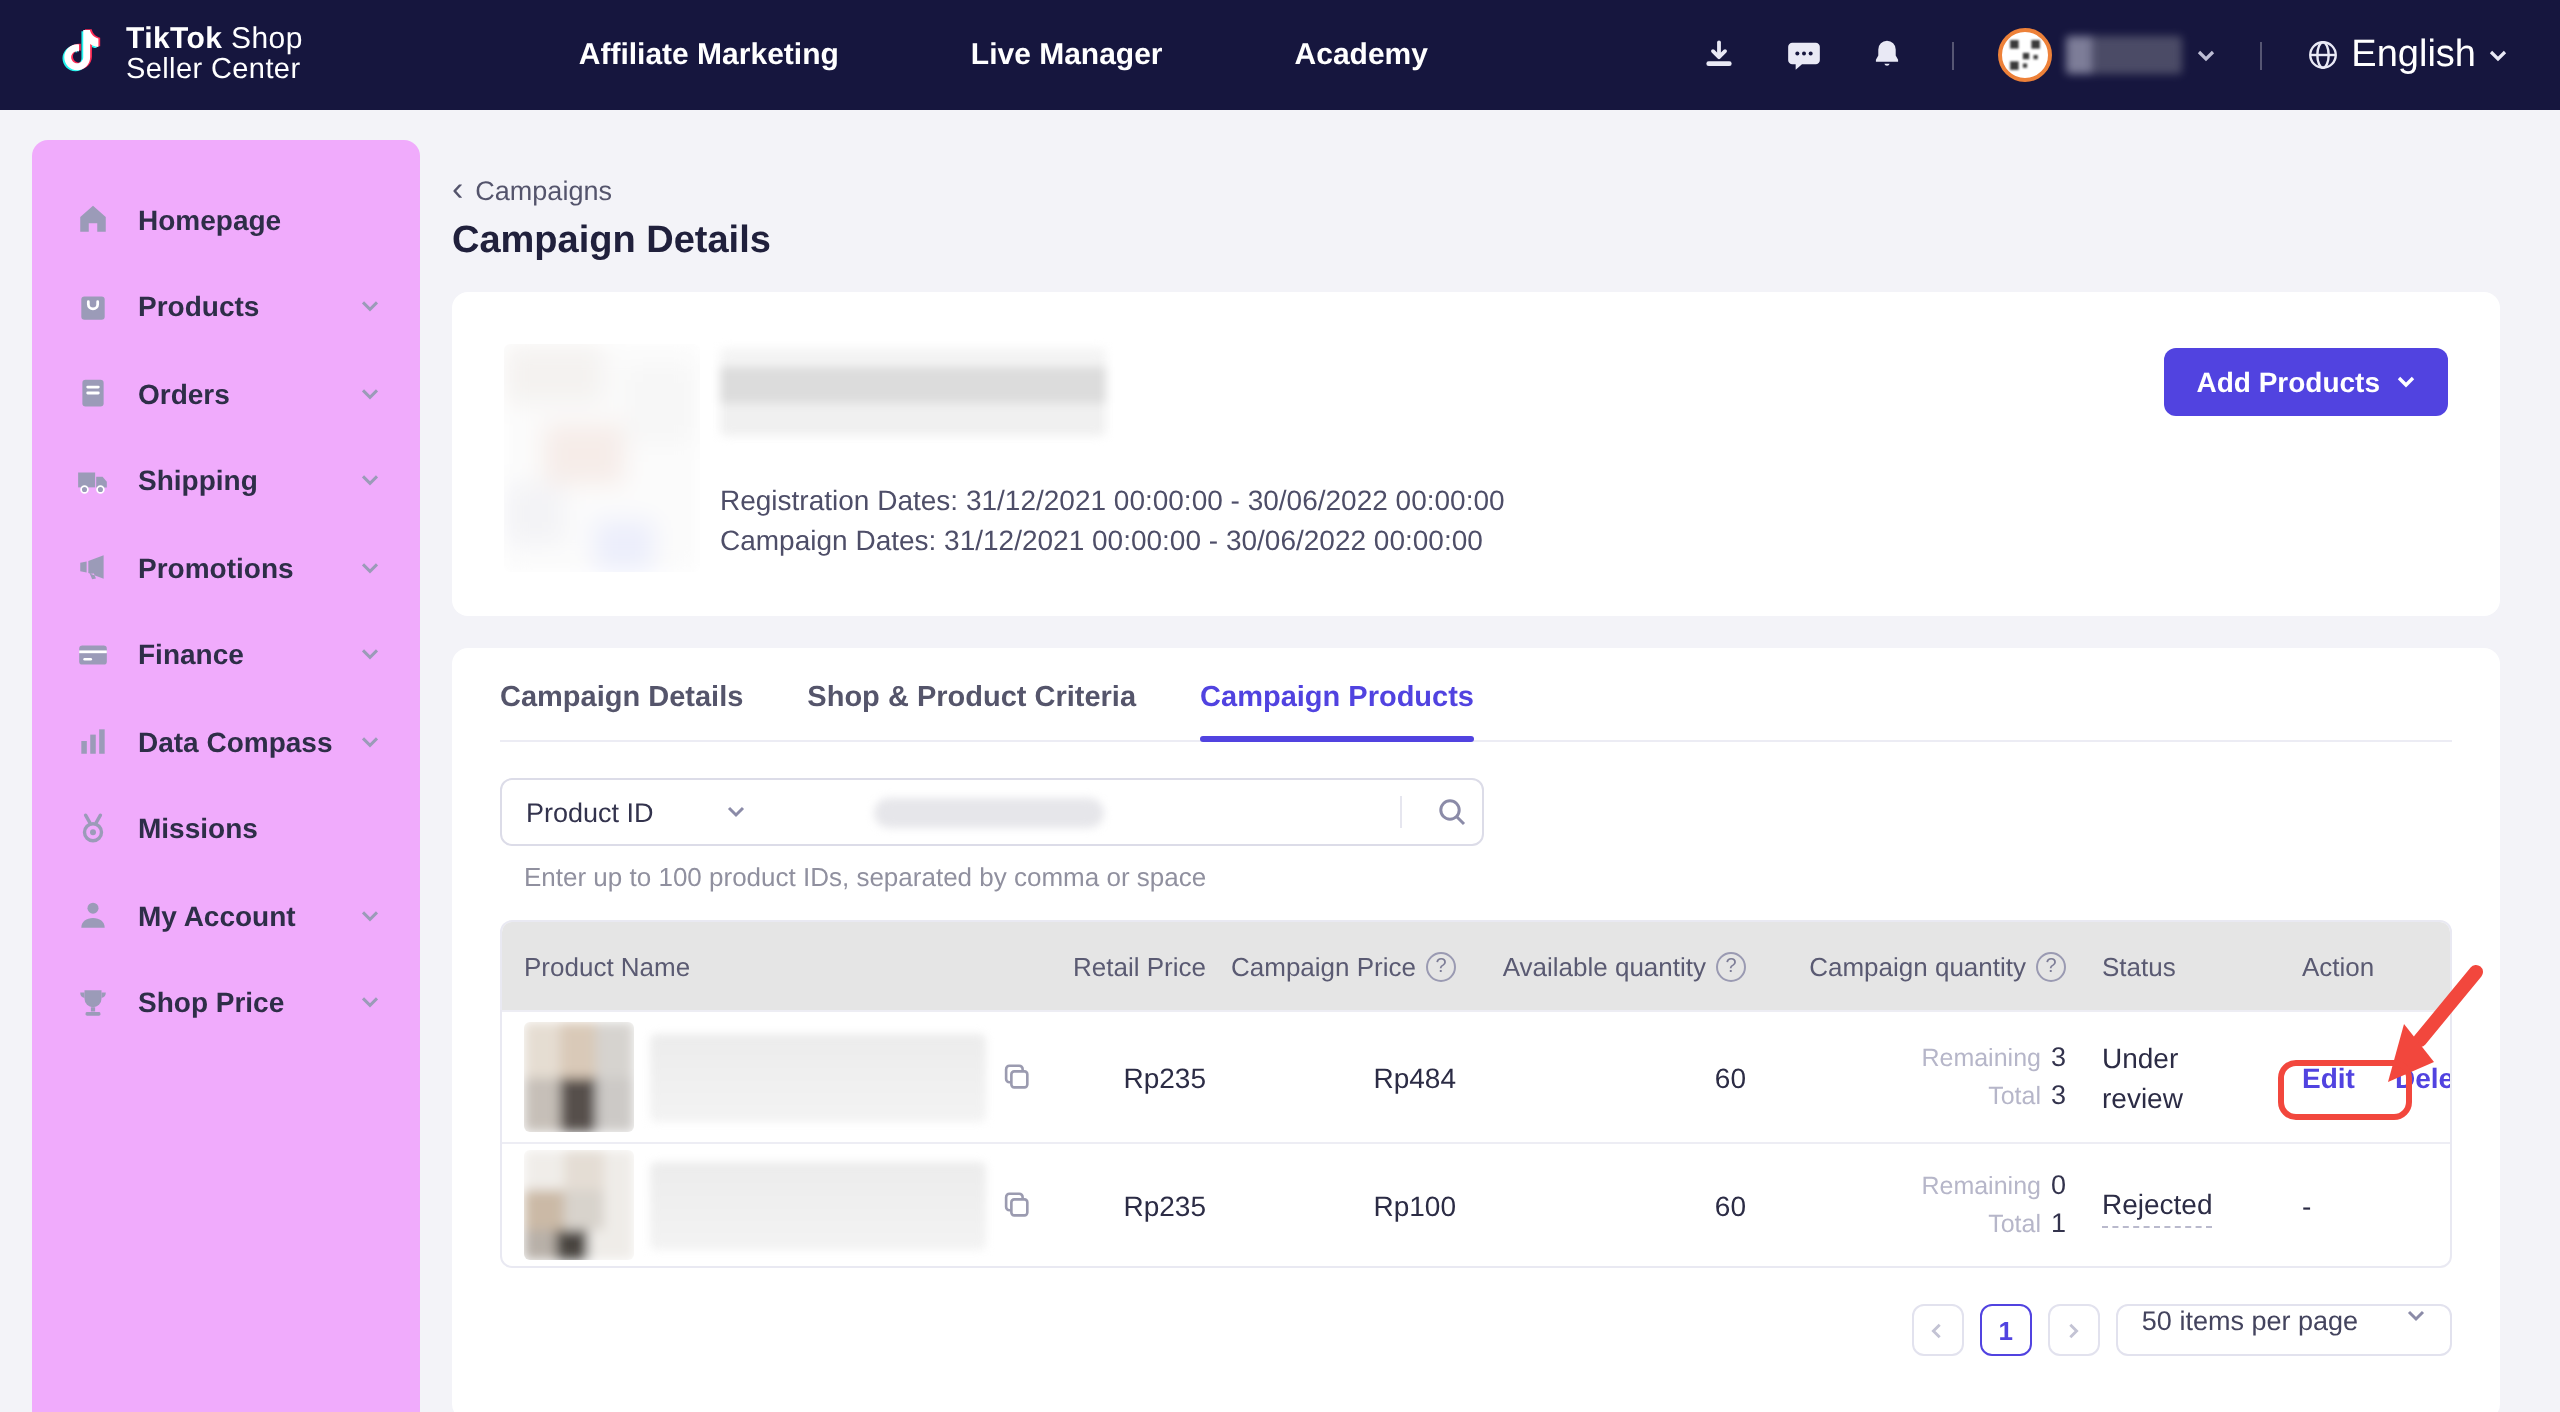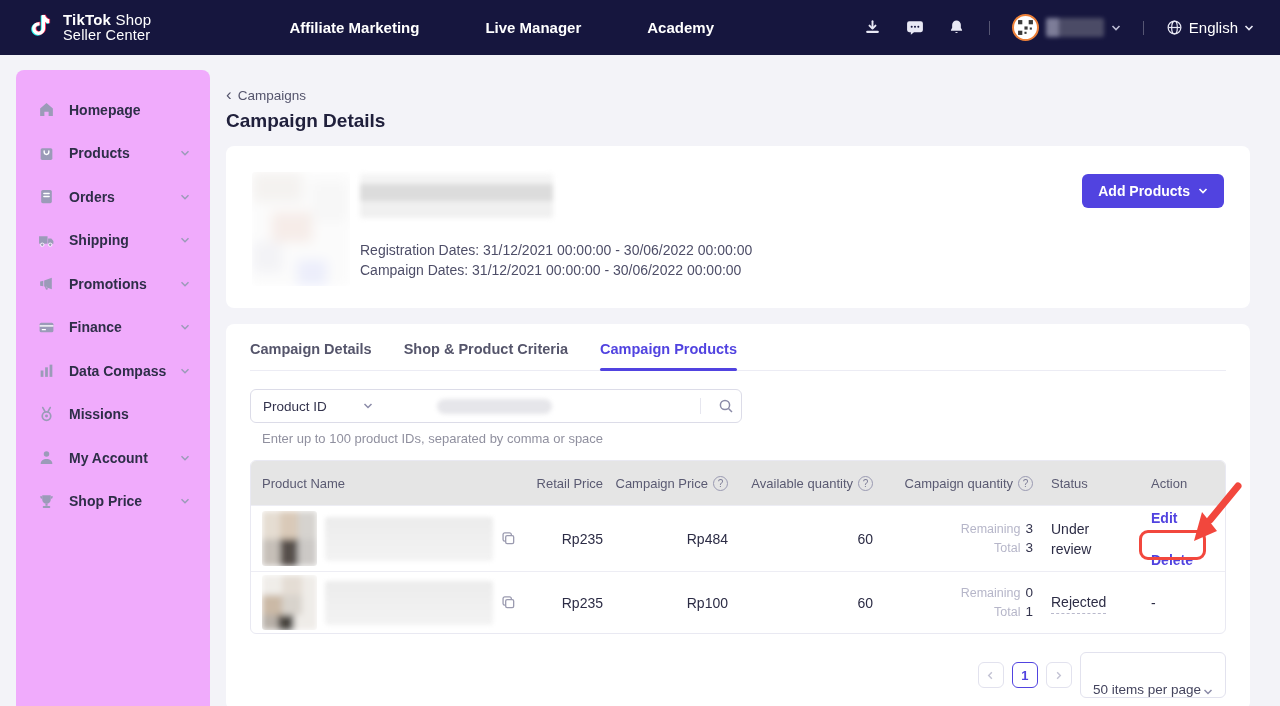--- a/index.html
+++ b/index.html
@@ -24,21 +24,21 @@
   .nav-links { display:flex; gap:36px; margin-left:108px; }
   .nav-link { font-size:15px; font-weight:700; color:#fff; cursor:pointer; white-space:nowrap;margin-left:30px; }
   .nav-right { margin-left:auto; display:flex; align-items:center; gap:22px; }
   .nav-icon { width:20px; height:20px; display:flex; align-items:center; justify-content:center; cursor:pointer; }
   .nav-divider { width:1px; height:14px; background:rgba(255,255,255,.28); }
   .account { display:flex; align-items:center; gap:7px; cursor:pointer; }
   .avatar { width:27px; height:27px; border-radius:50%; border:2px solid #ed8139; background:#fff; overflow:hidden; display:flex; align-items:center; justify-content:center; }
   .avatar svg { filter:blur(.6px); }
   .name-blur { width:58px; height:19px; border-radius:2px;
     background:linear-gradient(90deg,#8f8fa8 0 22%, #55556e 22% 100%); filter:blur(2px); opacity:.85; }
-  .lang { display:flex; align-items:center; gap:6px; cursor:pointer; font-size:15px; }
+  .lang { display:flex; align-items:center; gap:6px; cursor:pointer; font-size:19px; }
   .chev { width:10px; height:10px; }
   
   .sidebar {
     position:absolute; left:16px; top:70px; bottom:0; width:194px;
     background:#f0abfc; border-radius:8px 8px 0 0; padding-top:18px;
   }
   .side-item { height:43.5px; display:flex; align-items:center; padding:0 20px 0 22px; cursor:pointer; }
   .side-item .icon { width:17px; height:17px; margin-right:14px; flex:none; }
   .side-item .lbl { font-size:14px; font-weight:700; color:#2e2e48; flex:1; }
   .side-item .chev { color:#9b9bb8; }
@@ -95,29 +95,29 @@
   .prod-cell { padding-left:11px; gap:8px; }
   .thumb-sm { width:55px; height:55px; border-radius:3px; overflow:hidden; flex:none; }
   .prod-name-blur { width:168px; height:44px; border-radius:3px; background:linear-gradient(180deg,#ececec,#f3f3f3); filter:blur(2px); }
   .copy-btn { background:none; border:none; cursor:pointer; display:flex; align-items:center; padding:0; }
   .qty-cell { flex-direction:column; align-items:flex-end; justify-content:center; gap:3px; line-height:15px; }
   .qty-line { display:flex; align-items:baseline; gap:5px; }
   .qty-lbl { font-size:12.5px; color:#b6b6c9; }
   .qty-val { font-size:13.5px; color:#33334d; }
   .status-txt { line-height:20px; }
   .status-txt.tooltip { border-bottom:1px dashed #b9b9cc; cursor:pointer; padding-bottom:1px; }
-  .action-cell { flex-direction:column; align-items:flex-start; gap:20px; }
+  .action-cell { flex-direction:row; align-items:flex-start; gap:20px; }
   .link { color:var(--accent); font-weight:600; font-size:14px; text-decoration:none; cursor:pointer; line-height:22px; }
   
   .pagination { display:flex; justify-content:flex-end; align-items:center; gap:8px; margin-top:18px; }
   .pg-btn { width:26px; height:26px; border:1px solid #e2e2ee; border-radius:6px; background:#fff;
     color:#c3c3d4; font-size:12px; display:flex; align-items:center; justify-content:center; cursor:pointer; }
   .pg-btn.page-num { border-color:var(--accent); color:var(--accent); font-weight:700; font-size:13px; }
-  .pg-size { height:46px; border:1px solid #e2e2ee; border-radius:6px; background:#fff; padding:0 12px;
-    font-size:13.5px; color:#44445e; display:flex; align-items:flex-end; gap:2px; cursor:pointer; }
+  .pg-size { height:26px; border:1px solid #e2e2ee; border-radius:6px; background:#fff; padding:0 12px;
+    font-size:13.5px; color:#44445e; display:flex; align-items:flex-start; gap:24px; cursor:pointer; }
   .pg-size .chev { color:#8b8ba8; }
   
   .annotation-layer { position:absolute; left:0; top:0; width:1280px; height:706px; pointer-events:none; }
   .delete-box { position:absolute; left:1139px; top:530px; width:67px; height:30px;
     border:3px solid var(--ann-red); border-radius:9px; }
 </style>
 </head>
 <body>
 
 <header class="navbar" style="background: rgb(22, 22, 62); align-items: center;">

